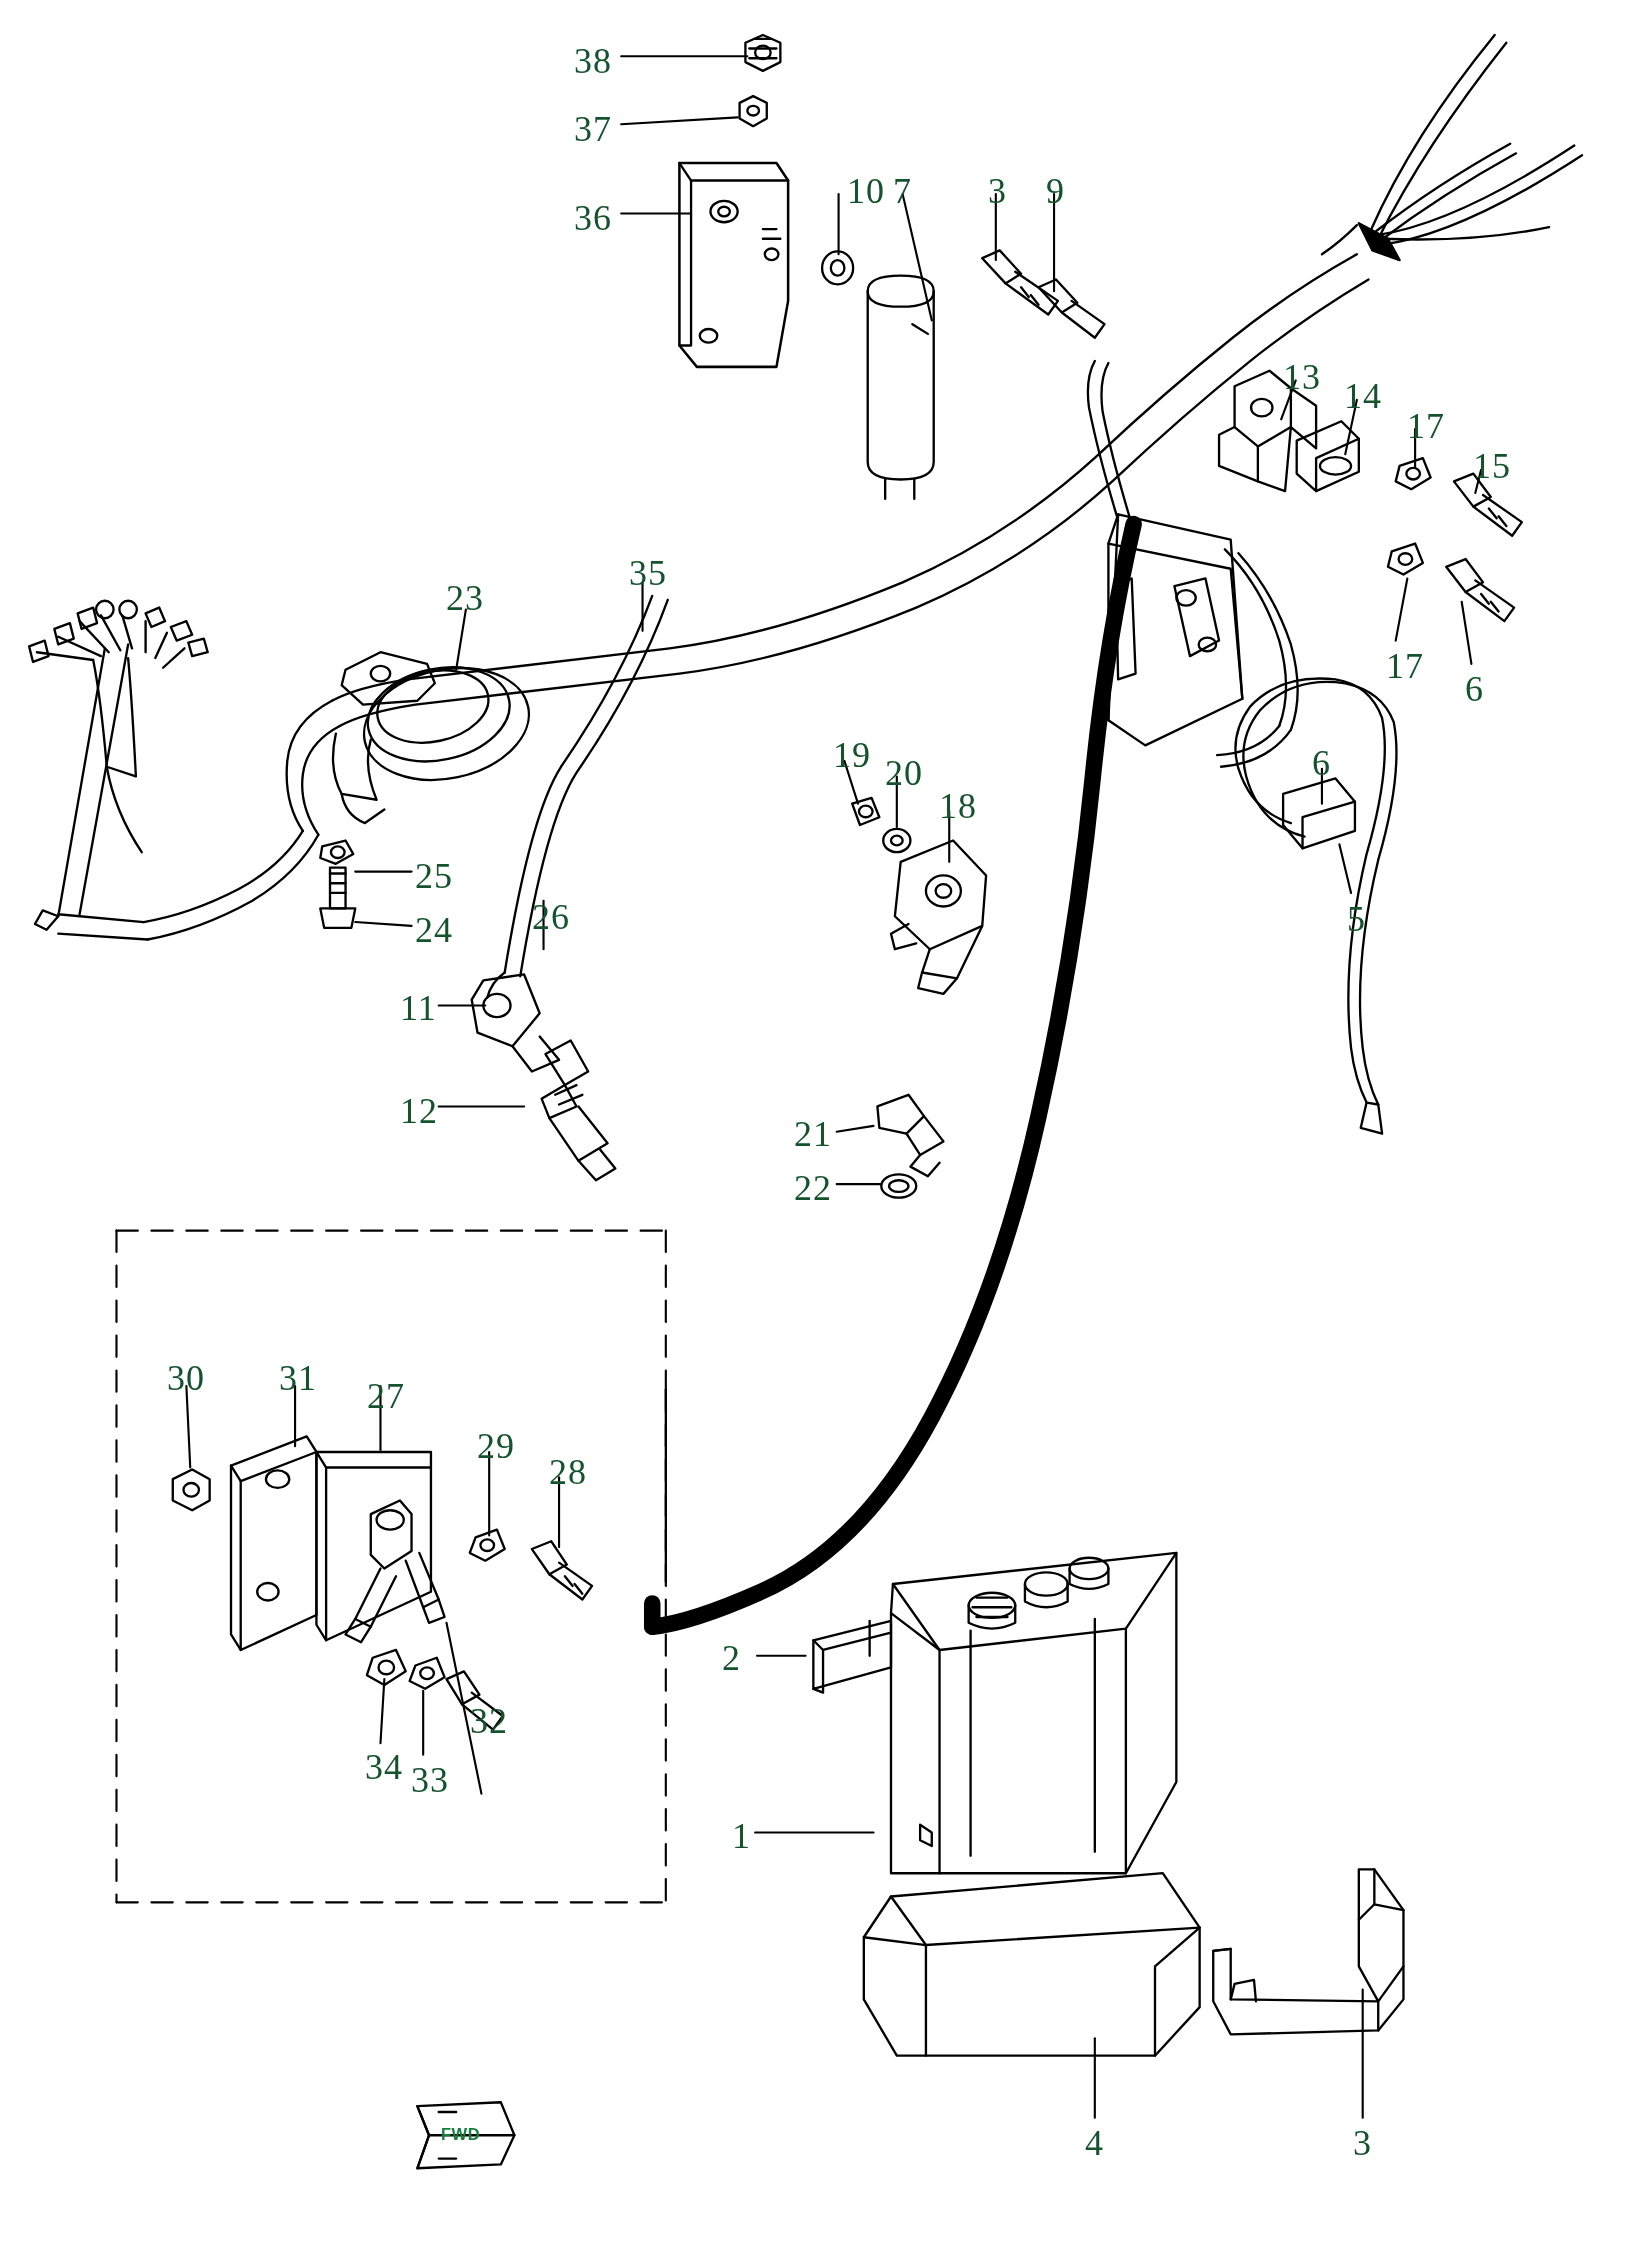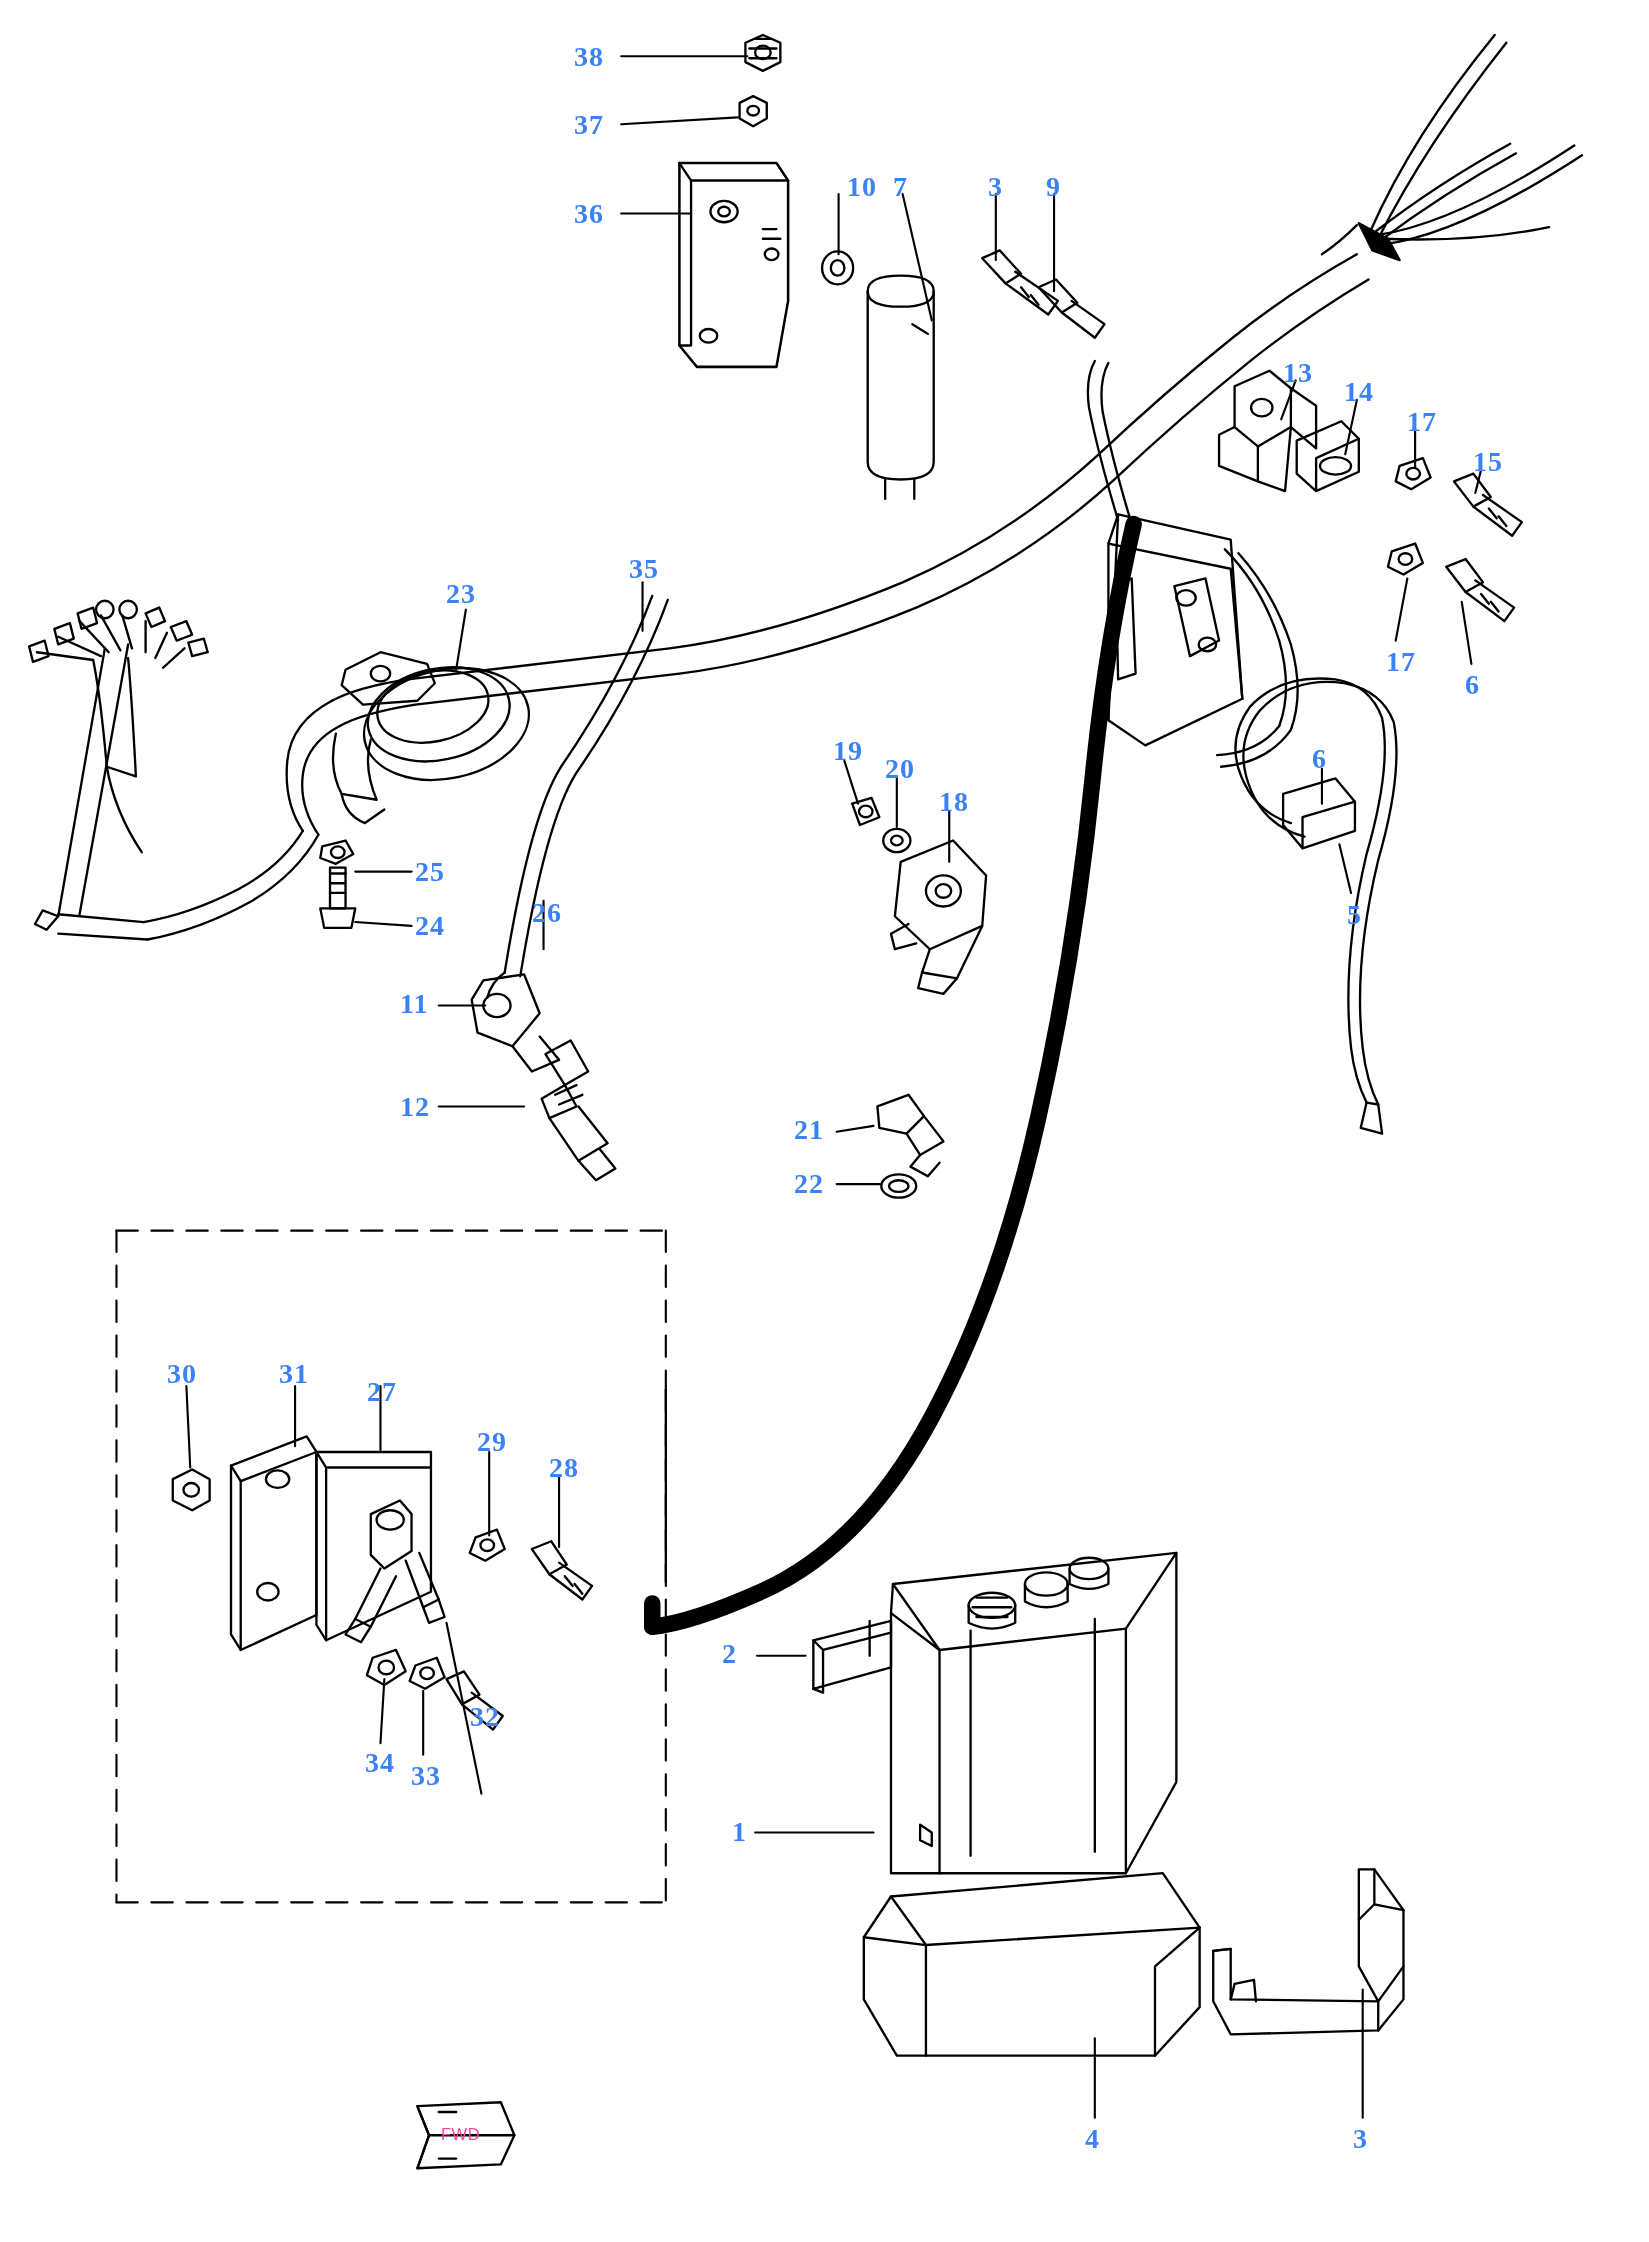--- a/index.html
+++ b/index.html
@@ -20,33 +20,32 @@
   #art {
     position: absolute;
     left: 0;
     top: 0;
     width: 1650px;
     height: 2243px;
   }
   .callout {
     position: absolute;
     font-family: "Liberation Serif", serif;
-    font-size: 28px;
-    color: #3b82f6;
+    font-size: 36px;
+    color: #14532d;
     line-height: 1;
     white-space: nowrap;
     letter-spacing: 1px;
-    font-weight: bold;
   }
   .fwd-label {
     position: absolute;
     font-family: "Liberation Sans", sans-serif;
     font-size: 16.5px;
-    font-weight: normal;
-    color: #ec4899;
+    font-weight: bold;
+    color: #15803d;
     letter-spacing: 0.5px;
   }
 </style>
 </head>
 <body>
 
 <div id="sheet">
 
   <svg id="art" viewBox="0 0 1700 2311" xmlns="http://www.w3.org/2000/svg">
 

